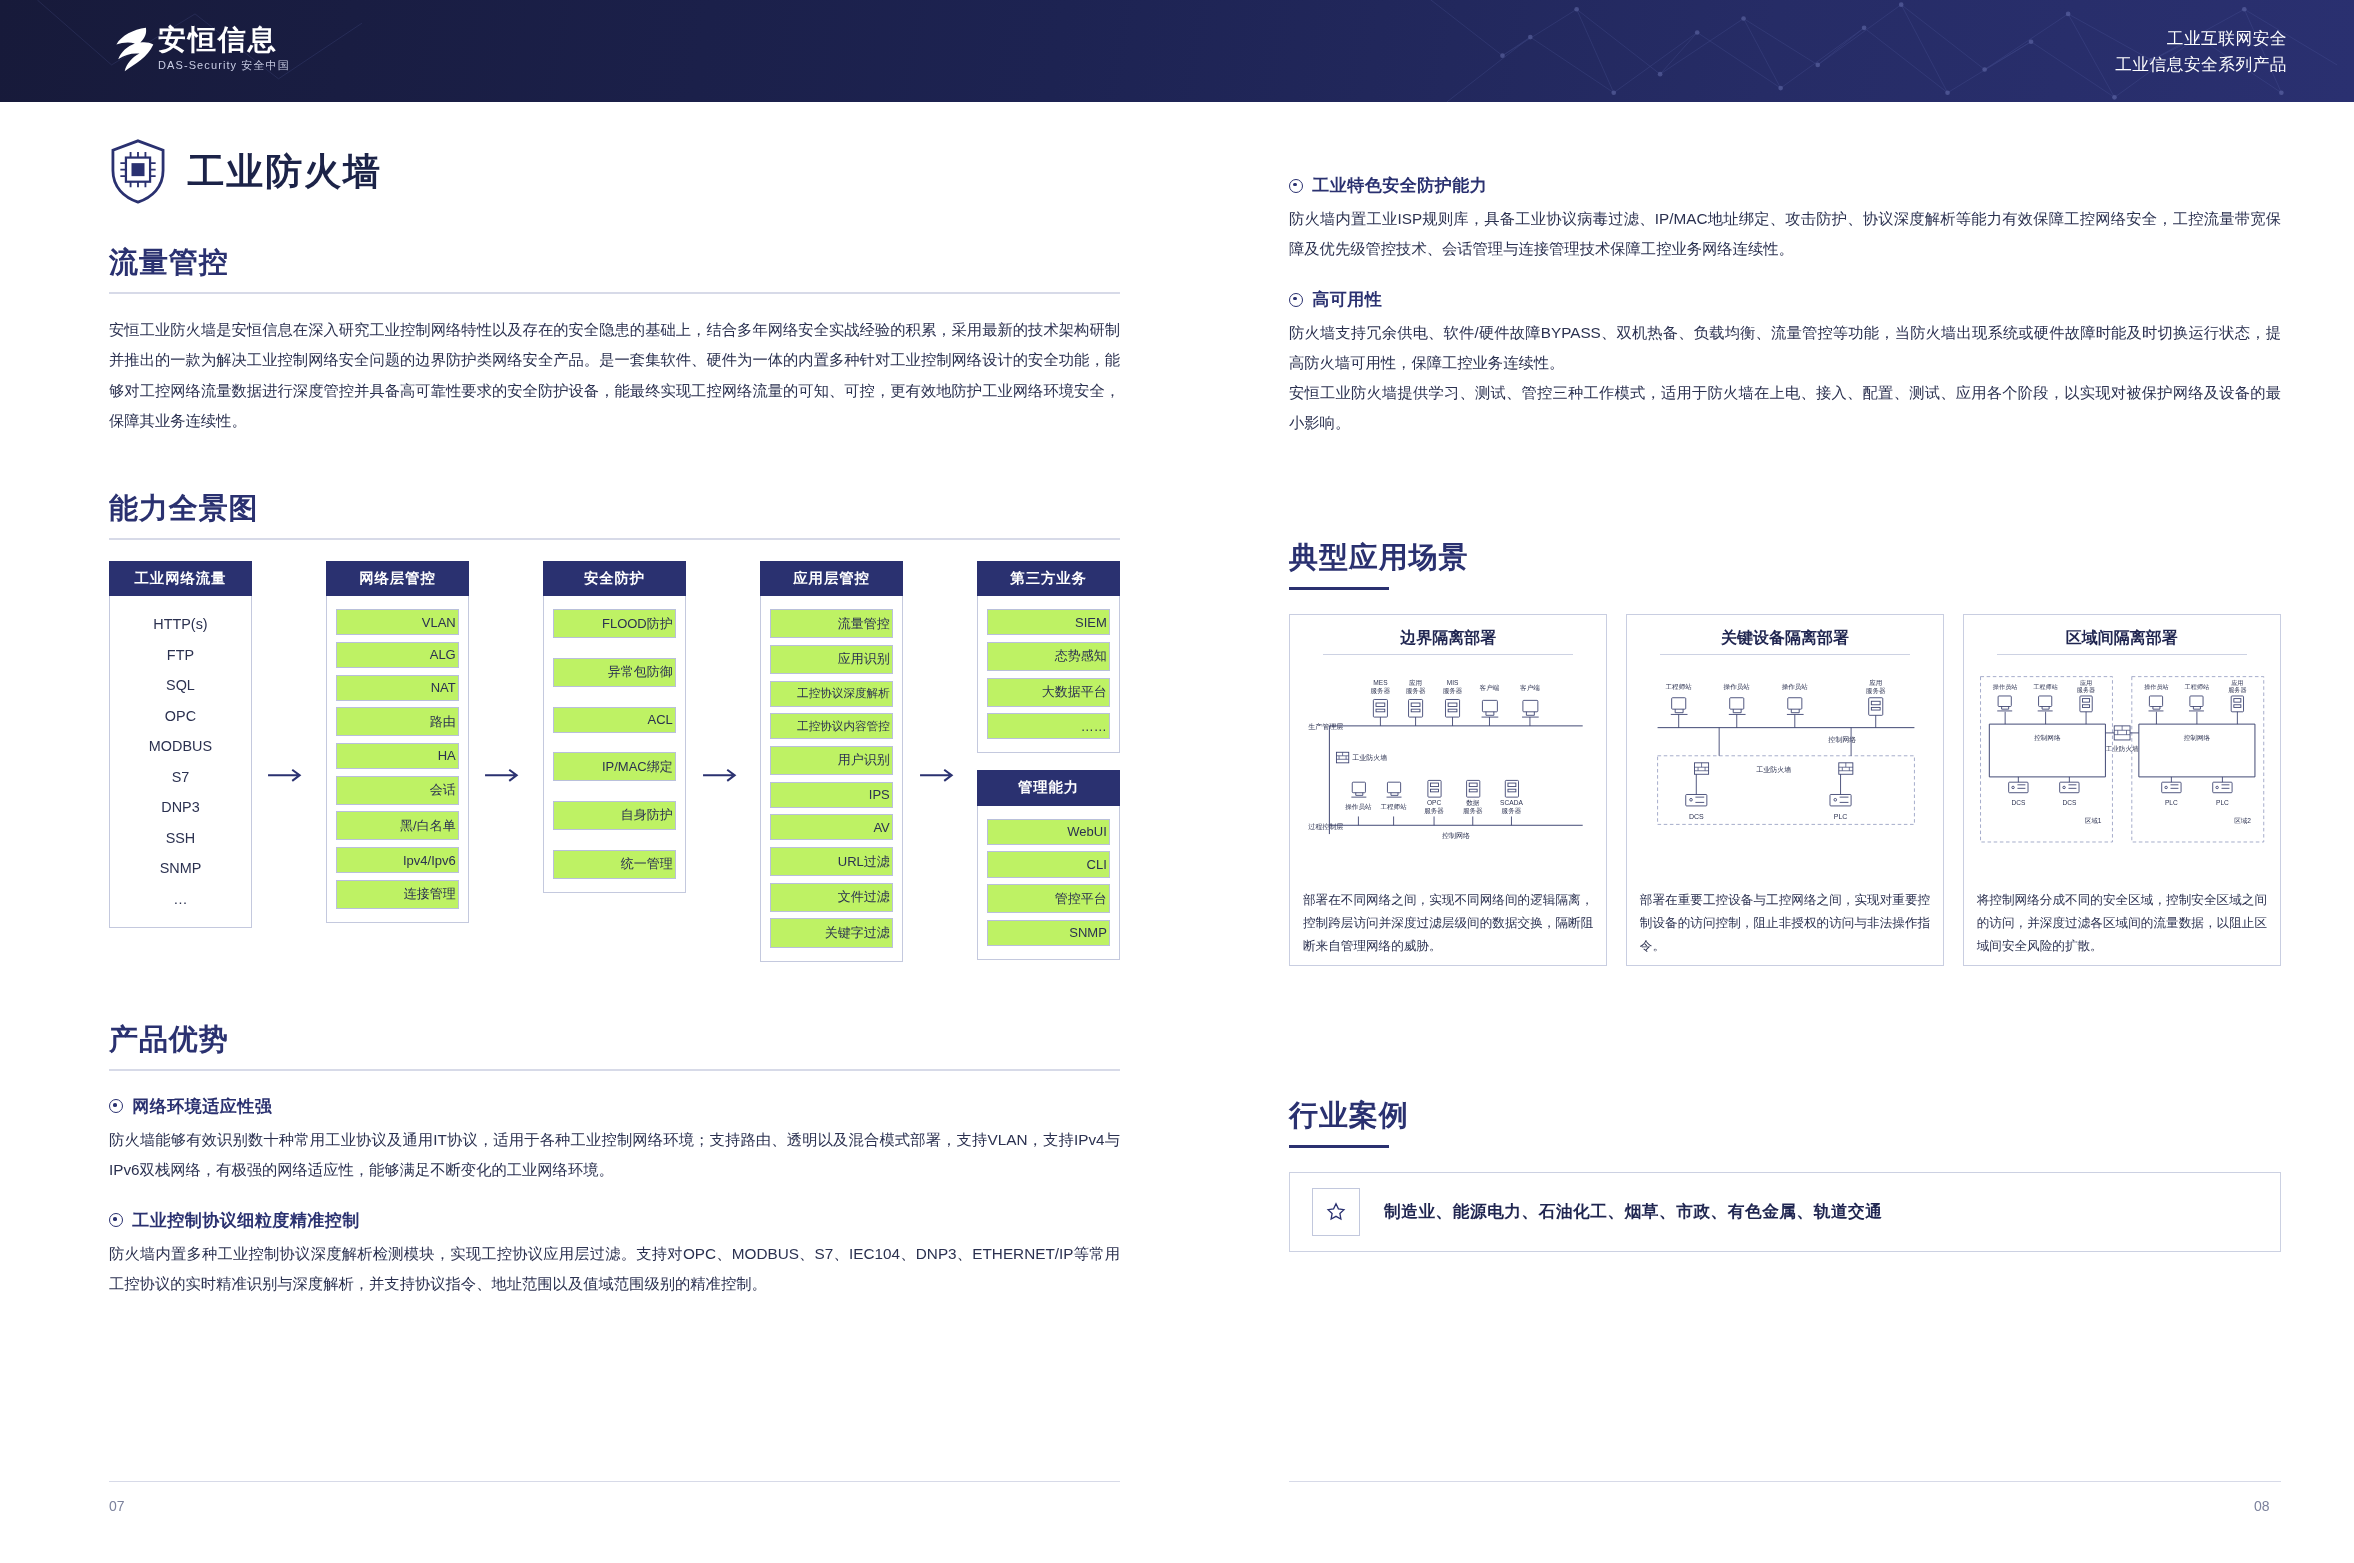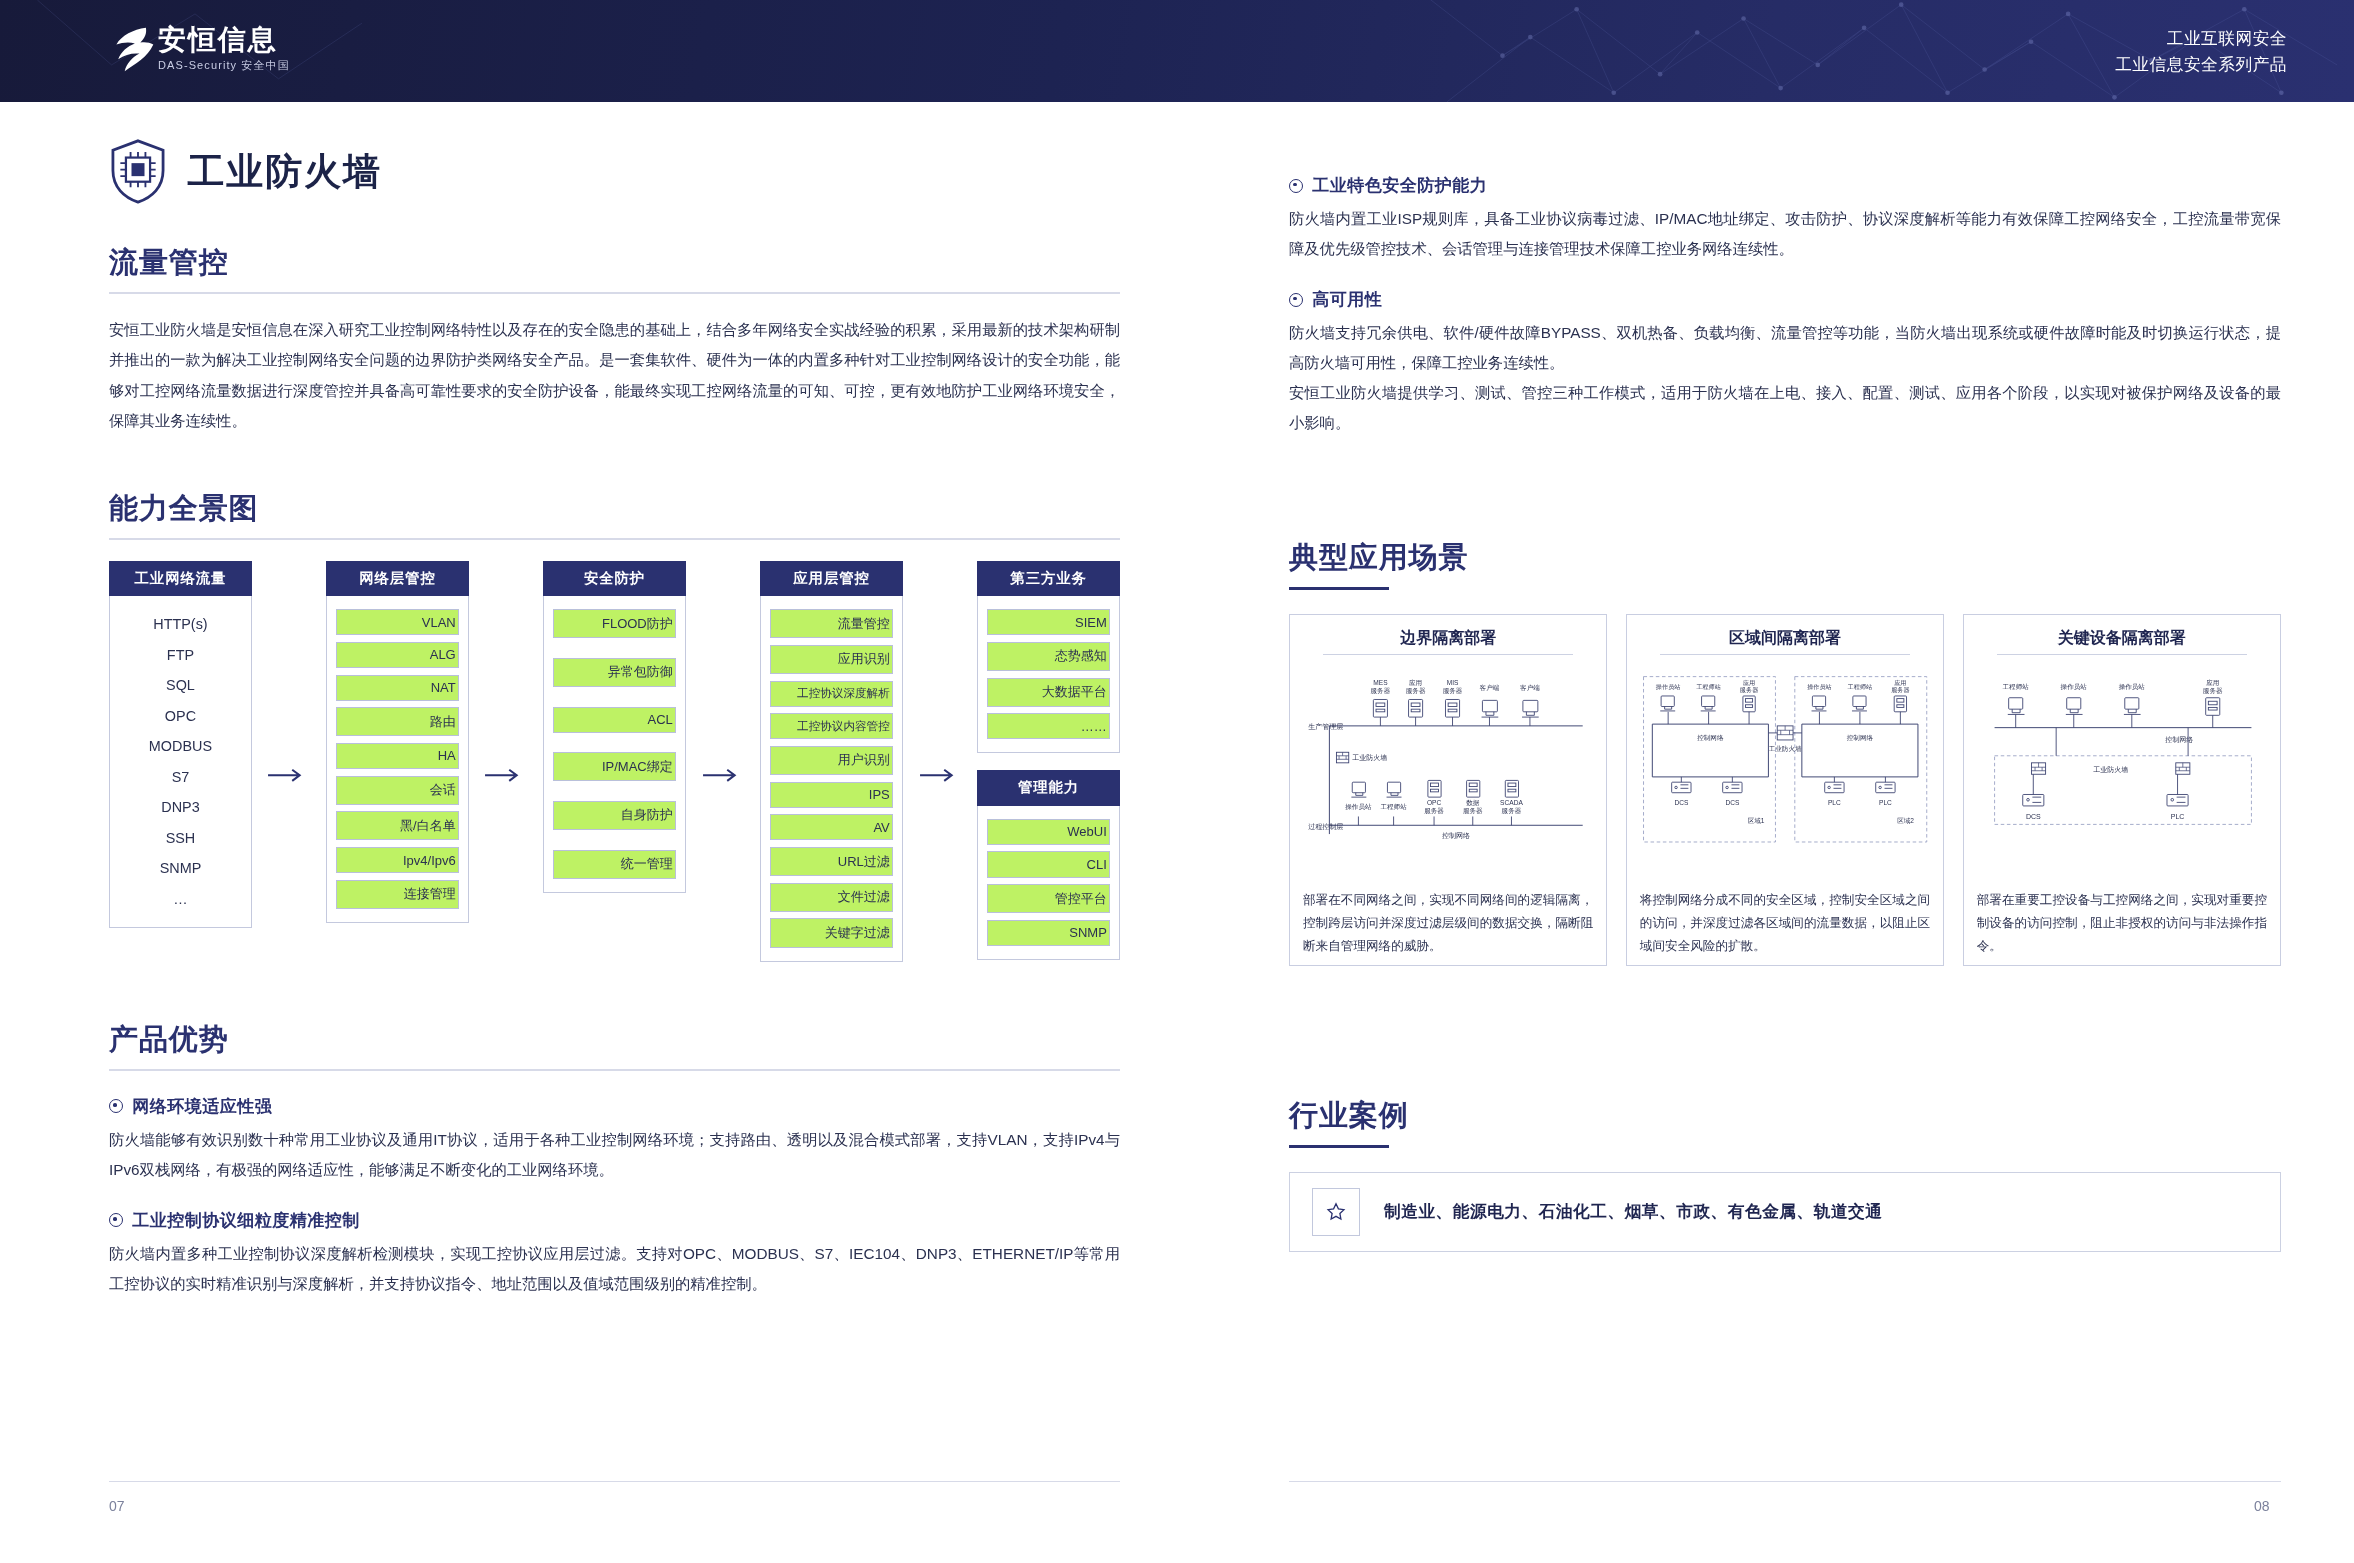--- a/index.html
+++ b/index.html
@@ -462,20 +462,86 @@
               <line x1="237" y1="165" x2="237" y2="175"></line>
             </g>
             <text x="6" y="179" font-size="8" fill="#2b3150" font-family="Liberation Sans">过程控制层</text>
             <text x="174" y="190" font-size="8" fill="#2b3150" font-family="Liberation Sans" text-anchor="middle">控制网络</text>
           </svg>
         </div>
         <div class="scen-desc">部署在不同网络之间，实现不同网络间的逻辑隔离，控制跨层访问并深度过滤层级间的数据交换，隔断阻断来自管理网络的威胁。</div>
       </div>
 
       <div class="scen-card">
+        <div class="scen-title">关键设备隔离部署</div>
+        <div class="scen-underline"></div>
+        <div class="scen-fig">
+          <svg width="100%" height="213" viewBox="0 0 330 230">
+            <g font-family="Liberation Sans" font-size="7.5" fill="#2b3150" text-anchor="middle">
+              <text x="44" y="20">工程师站</text>
+                <text x="110" y="20">操作员站</text>
+                <text x="176" y="20">操作员站</text>
+              <text x="268" y="16">应用</text>
+                <text x="268" y="25">服务器</text>
+            </g>
+            <g stroke="#3b4270" fill="none" stroke-width="1">
+              <rect x="36" y="30" width="16" height="13" rx="1"></rect>
+                <path d="M40 43 v4 h9 v-4"></path>
+                <path d="M35 49 h19"></path>
+              <rect x="102" y="30" width="16" height="13" rx="1"></rect>
+                <path d="M106 43 v4 h9 v-4"></path>
+                <path d="M101 49 h19"></path>
+              <rect x="168" y="30" width="16" height="13" rx="1"></rect>
+                <path d="M172 43 v4 h9 v-4"></path>
+                <path d="M167 49 h19"></path>
+              <rect x="260" y="30" width="16" height="20" rx="1"></rect>
+                <rect x="263" y="34" width="10" height="4"></rect>
+                <rect x="263" y="41" width="10" height="3"></rect>
+            </g>
+            <line x1="20" y1="64" x2="312" y2="64" stroke="#3b4270" stroke-width="1.1"></line>
+            <g stroke="#3b4270" stroke-width="1">
+              <line x1="44" y1="49" x2="44" y2="64"></line>
+                <line x1="110" y1="49" x2="110" y2="64"></line>
+              <line x1="176" y1="49" x2="176" y2="64"></line>
+                <line x1="268" y1="50" x2="268" y2="64"></line>
+            </g>
+            <text x="230" y="80" font-size="8" fill="#2b3150" font-family="Liberation Sans" text-anchor="middle">控制网络</text>
+            <rect x="20" y="96" width="292" height="78" fill="none" stroke="#9aa2c4" stroke-width="1" stroke-dasharray="4 3"></rect>
+            <line x1="90" y1="64" x2="90" y2="96" stroke="#3b4270" stroke-width="1"></line>
+            <line x1="240" y1="64" x2="240" y2="96" stroke="#3b4270" stroke-width="1"></line>
+
+            <g stroke="#3b4270" fill="none" stroke-width="1">
+              <rect x="62" y="104" width="16" height="13"></rect>
+              <path d="M62 109 h16 M70 104 v5 M66 109 v4 M74 109 v4 M62 113 h16" stroke-width="0.8"></path>
+              <rect x="226" y="104" width="16" height="13"></rect>
+              <path d="M226 109 h16 M234 104 v5 M230 109 v4 M238 109 v4 M226 113 h16" stroke-width="0.8"></path>
+            </g>
+            <text x="152" y="115" font-size="8" fill="#2b3150" font-family="Liberation Sans" text-anchor="middle">工业防火墙</text>
+            <g stroke="#3b4270" fill="none" stroke-width="1">
+              <rect x="52" y="140" width="24" height="13" rx="1"></rect>
+                <circle cx="58" cy="146" r="1.5"></circle>
+                <path d="M63 143 h10 M63 149 h10"></path>
+              <rect x="216" y="140" width="24" height="13" rx="1"></rect>
+                <circle cx="222" cy="146" r="1.5"></circle>
+                <path d="M227 143 h10 M227 149 h10"></path>
+            </g>
+            <g stroke="#3b4270" stroke-width="1">
+              <line x1="64" y1="117" x2="64" y2="140"></line>
+                <line x1="228" y1="117" x2="228" y2="140"></line>
+            </g>
+            <g font-family="Liberation Sans" font-size="8" fill="#2b3150" text-anchor="middle">
+              <text x="64" y="168">DCS</text>
+              <text x="228" y="168">PLC</text>
+            </g>
+          </svg>
+        </div>
+        <div class="scen-desc">部署在重要工控设备与工控网络之间，实现对重要控制设备的访问控制，阻止非授权的访问与非法操作指令。</div>
+      </div>
+
+      <div class="scen-card">
         <div class="scen-title">区域间隔离部署</div>
         <div class="scen-underline"></div>
         <div class="scen-fig">
           <svg width="100%" height="213" viewBox="0 0 330 230">
             <rect x="4" y="6" width="150" height="188" fill="none" stroke="#9aa2c4" stroke-width="1" stroke-dasharray="4 3"></rect>
             <rect x="176" y="6" width="150" height="188" fill="none" stroke="#9aa2c4" stroke-width="1" stroke-dasharray="4 3"></rect>
             <g font-family="Liberation Sans" font-size="7" fill="#2b3150" text-anchor="middle">
               <text x="32" y="20">操作员站</text>
                 <text x="78" y="20">工程师站</text>
               <text x="124" y="16">应用</text>
@@ -556,86 +622,20 @@
                 <text x="105" y="152">DCS</text>
               <text x="221" y="152">PLC</text>
                 <text x="279" y="152">PLC</text>
             </g>
             <text x="132" y="172" font-size="7.5" fill="#2b3150" font-family="Liberation Sans" text-anchor="middle">区域1</text>
             <text x="302" y="172" font-size="7.5" fill="#2b3150" font-family="Liberation Sans" text-anchor="middle">区域2</text>
           </svg>
         </div>
         <div class="scen-desc">将控制网络分成不同的安全区域，控制安全区域之间的访问，并深度过滤各区域间的流量数据，以阻止区域间安全风险的扩散。</div>
       </div>
-
-      <div class="scen-card">
-        <div class="scen-title">关键设备隔离部署</div>
-        <div class="scen-underline"></div>
-        <div class="scen-fig">
-          <svg width="100%" height="213" viewBox="0 0 330 230">
-            <g font-family="Liberation Sans" font-size="7.5" fill="#2b3150" text-anchor="middle">
-              <text x="44" y="20">工程师站</text>
-                <text x="110" y="20">操作员站</text>
-                <text x="176" y="20">操作员站</text>
-              <text x="268" y="16">应用</text>
-                <text x="268" y="25">服务器</text>
-            </g>
-            <g stroke="#3b4270" fill="none" stroke-width="1">
-              <rect x="36" y="30" width="16" height="13" rx="1"></rect>
-                <path d="M40 43 v4 h9 v-4"></path>
-                <path d="M35 49 h19"></path>
-              <rect x="102" y="30" width="16" height="13" rx="1"></rect>
-                <path d="M106 43 v4 h9 v-4"></path>
-                <path d="M101 49 h19"></path>
-              <rect x="168" y="30" width="16" height="13" rx="1"></rect>
-                <path d="M172 43 v4 h9 v-4"></path>
-                <path d="M167 49 h19"></path>
-              <rect x="260" y="30" width="16" height="20" rx="1"></rect>
-                <rect x="263" y="34" width="10" height="4"></rect>
-                <rect x="263" y="41" width="10" height="3"></rect>
-            </g>
-            <line x1="20" y1="64" x2="312" y2="64" stroke="#3b4270" stroke-width="1.1"></line>
-            <g stroke="#3b4270" stroke-width="1">
-              <line x1="44" y1="49" x2="44" y2="64"></line>
-                <line x1="110" y1="49" x2="110" y2="64"></line>
-              <line x1="176" y1="49" x2="176" y2="64"></line>
-                <line x1="268" y1="50" x2="268" y2="64"></line>
-            </g>
-            <text x="230" y="80" font-size="8" fill="#2b3150" font-family="Liberation Sans" text-anchor="middle">控制网络</text>
-            <rect x="20" y="96" width="292" height="78" fill="none" stroke="#9aa2c4" stroke-width="1" stroke-dasharray="4 3"></rect>
-            <line x1="90" y1="64" x2="90" y2="96" stroke="#3b4270" stroke-width="1"></line>
-            <line x1="240" y1="64" x2="240" y2="96" stroke="#3b4270" stroke-width="1"></line>
-
-            <g stroke="#3b4270" fill="none" stroke-width="1">
-              <rect x="62" y="104" width="16" height="13"></rect>
-              <path d="M62 109 h16 M70 104 v5 M66 109 v4 M74 109 v4 M62 113 h16" stroke-width="0.8"></path>
-              <rect x="226" y="104" width="16" height="13"></rect>
-              <path d="M226 109 h16 M234 104 v5 M230 109 v4 M238 109 v4 M226 113 h16" stroke-width="0.8"></path>
-            </g>
-            <text x="152" y="115" font-size="8" fill="#2b3150" font-family="Liberation Sans" text-anchor="middle">工业防火墙</text>
-            <g stroke="#3b4270" fill="none" stroke-width="1">
-              <rect x="52" y="140" width="24" height="13" rx="1"></rect>
-                <circle cx="58" cy="146" r="1.5"></circle>
-                <path d="M63 143 h10 M63 149 h10"></path>
-              <rect x="216" y="140" width="24" height="13" rx="1"></rect>
-                <circle cx="222" cy="146" r="1.5"></circle>
-                <path d="M227 143 h10 M227 149 h10"></path>
-            </g>
-            <g stroke="#3b4270" stroke-width="1">
-              <line x1="64" y1="117" x2="64" y2="140"></line>
-                <line x1="228" y1="117" x2="228" y2="140"></line>
-            </g>
-            <g font-family="Liberation Sans" font-size="8" fill="#2b3150" text-anchor="middle">
-              <text x="64" y="168">DCS</text>
-              <text x="228" y="168">PLC</text>
-            </g>
-          </svg>
-        </div>
-        <div class="scen-desc">部署在重要工控设备与工控网络之间，实现对重要控制设备的访问控制，阻止非授权的访问与非法操作指令。</div>
-      </div>
     </div>
 
     <div style="height:130px"></div>
 
     <h2 class="sec">行业案例</h2>
     <div class="sec-rule short"></div>
 
     <div class="case-box">
       <div class="case-icon">
         <svg width="24" height="24" viewBox="0 0 26 26">

